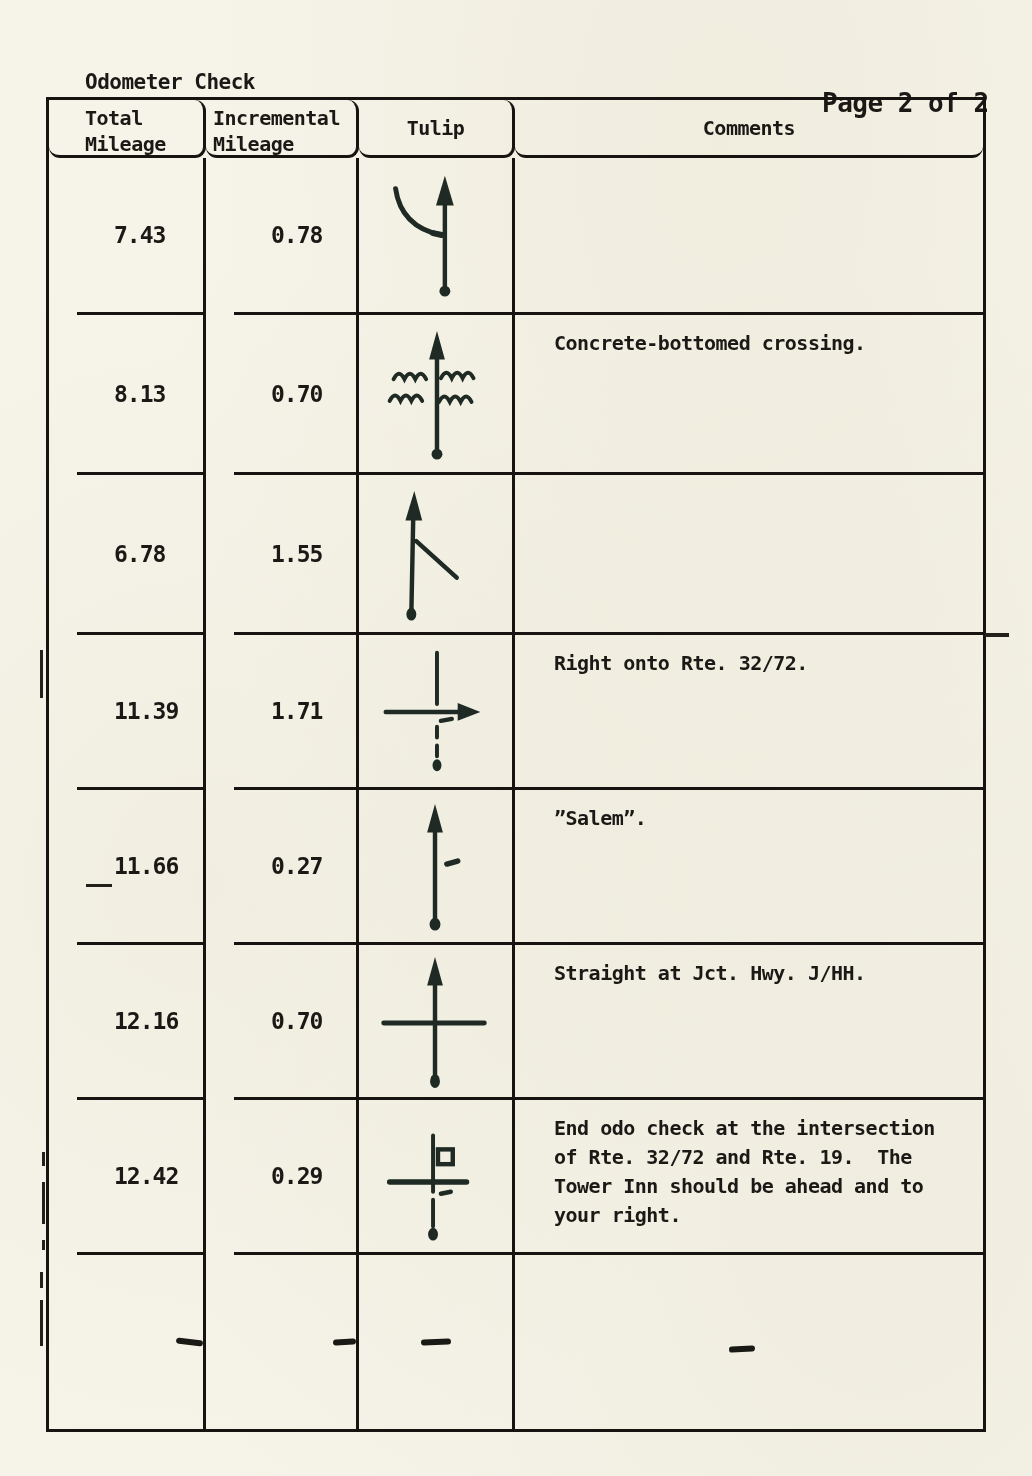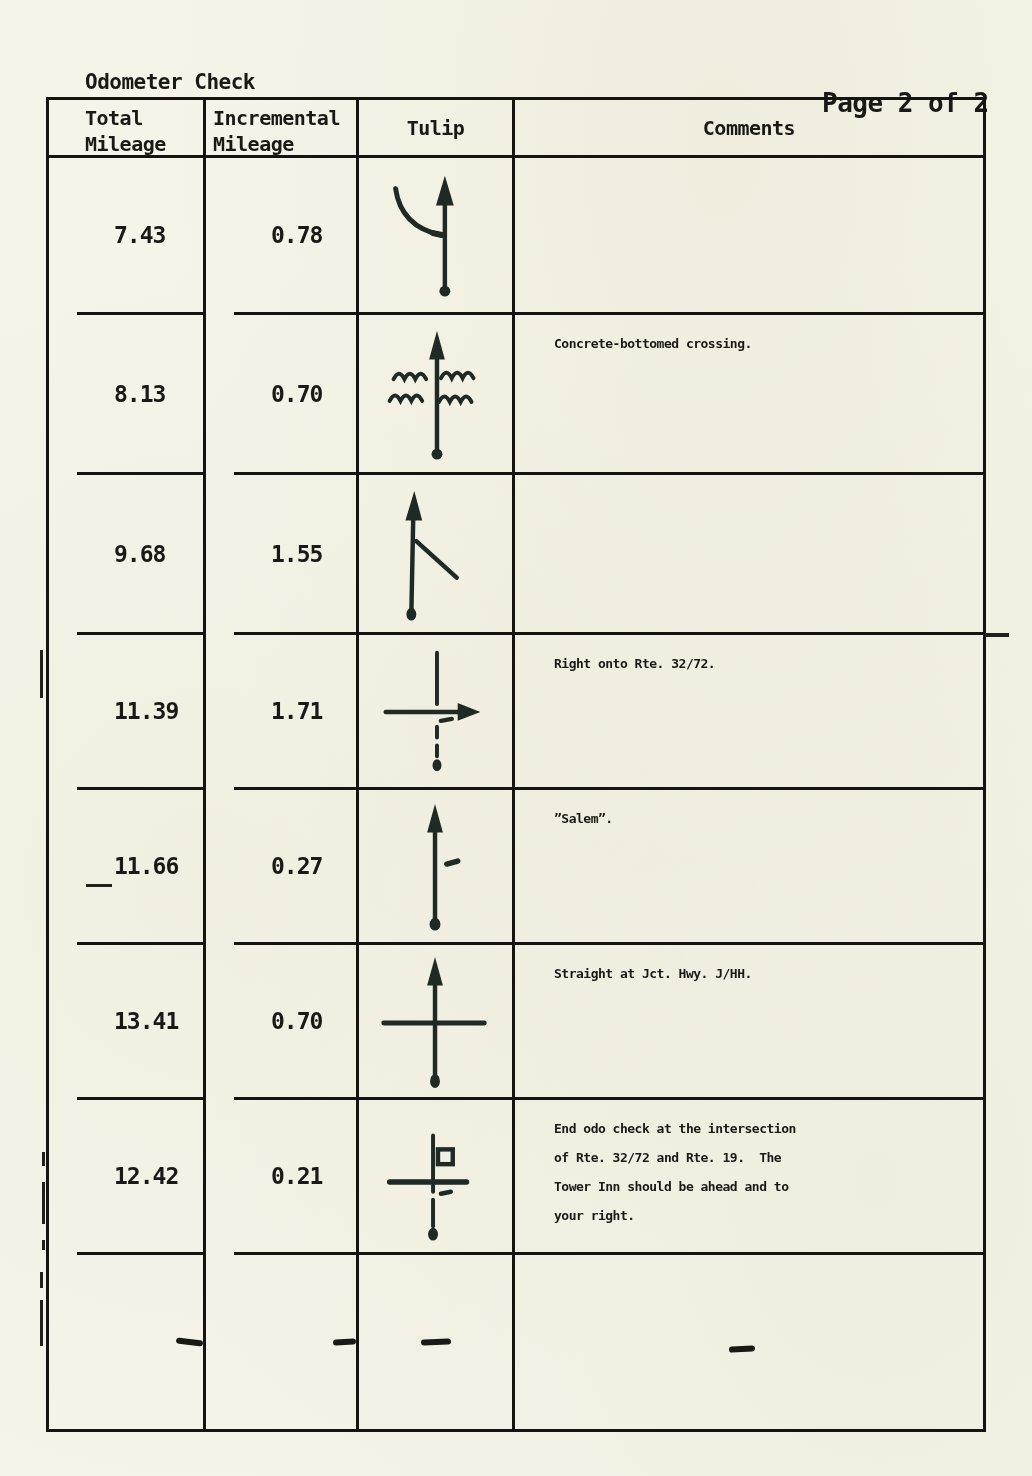--- a/index.html
+++ b/index.html
@@ -39,34 +39,35 @@
     border-bottom:3px solid #161310;
     position:relative;
     display:flex;
   }
   .cell.last-col{border-right:none;}
   .cell.last-row{border-bottom:none;}
   .hdr{
     font-size:20px;font-weight:bold;line-height:26px;
     white-space:pre-line;letter-spacing:-0.5px;
     align-items:flex-start;
+    border-radius:11px;
   }
   .hdr-total{padding:5px 0 0 36px;}
   .hdr-incr{padding:5px 0 0 7px;}
   .hdr-center{align-items:center;justify-content:center;padding:0;}
   .c-val{
     align-items:center;
     font-size:23px;font-weight:bold;letter-spacing:-1px;
     padding-left:37px;
     margin-left:28px;
   }
   .c-tulip{align-items:center;justify-content:center;}
   .c-tulip svg{display:block;}
   .c-comment{
-    font-size:13px;font-weight:bold;line-height:29px;
+    font-size:20px;font-weight:bold;line-height:29px;
     letter-spacing:-0.5px;
     white-space:pre-wrap;
     padding:14px 18px 0 39px;
     align-items:flex-start;
   }
   .tulip-ink{stroke:#1e2a23;stroke-linecap:round;fill:none;}
   .tulip-fill{fill:#1e2a23;stroke:none;}
   .hand-dash{
     width:30px;height:6px;background:#191915;border-radius:3px;
     align-self:center;
@@ -123,21 +124,21 @@
         <path class="tulip-fill" d="M56,9 L48,38 L64,38 Z"></path>
         <circle class="tulip-fill" cx="56" cy="134" r="5.5"></circle>
         <path class="tulip-ink" stroke-width="4" d="M12,58 q5.5,-11 11,0 q5.5,-11 11,0 q5.5,-11 11,0"></path>
         <path class="tulip-ink" stroke-width="4" d="M60,57 q5.5,-11 11,0 q5.5,-11 11,0 q5.5,-11 11,0"></path>
         <path class="tulip-ink" stroke-width="4" d="M8,80 q5.5,-11 11,0 q5.5,-11 11,0 q5.5,-11 11,0"></path>
         <path class="tulip-ink" stroke-width="4" d="M58,81 q5.5,-11 11,0 q5.5,-11 11,0 q5.5,-11 11,0"></path>
       </svg>
     </div>
     <div class="cell c-comment last-col">Concrete-bottomed crossing.</div>
 
-    <div class="cell c-val">9.68</div>
+    <div class="cell c-val">6.78</div>
     <div class="cell c-val">1.55</div>
     <div class="cell c-tulip">
       <svg viewBox="0 0 110 146" width="118" height="144">
         <path class="tulip-ink" stroke-width="4.5" d="M30,134 L32,32"></path>
         <path class="tulip-fill" d="M33,9 L24,39 L41,39 Z"></path>
         <ellipse class="tulip-fill" cx="30" cy="134" rx="5" ry="6.5"></ellipse>
         <path class="tulip-ink" stroke-width="4.5" d="M35,60 L76,97"></path>
       </svg>
     </div>
     <div class="cell c-comment last-col"></div>
@@ -161,34 +162,34 @@
     <div class="cell c-tulip">
       <svg viewBox="0 0 110 142" width="118" height="140">
         <path class="tulip-ink" stroke-width="4.5" d="M54,130 L54,30"></path>
         <path class="tulip-fill" d="M54,8 L46,37 L62,37 Z"></path>
         <ellipse class="tulip-fill" cx="54" cy="130" rx="5.5" ry="6.5"></ellipse>
         <path class="tulip-ink" stroke-width="5.5" d="M66,69 L77,66"></path>
       </svg>
     </div>
     <div class="cell c-comment last-col">”Salem”.</div>
 
-    <div class="cell c-val">13.41</div>
+    <div class="cell c-val">12.16</div>
     <div class="cell c-val">0.70</div>
     <div class="cell c-tulip">
       <svg viewBox="0 0 110 142" width="118" height="140">
         <path class="tulip-ink" stroke-width="4.5" d="M54,132 L54,28"></path>
         <path class="tulip-fill" d="M54,6 L46,35 L62,35 Z"></path>
         <ellipse class="tulip-fill" cx="54" cy="132" rx="5" ry="7"></ellipse>
         <path class="tulip-ink" stroke-width="5" d="M2,73 L104,73"></path>
       </svg>
     </div>
     <div class="cell c-comment last-col">Straight at Jct. Hwy. J/HH.</div>
 
     <div class="cell c-val">12.42</div>
-    <div class="cell c-val">0.21</div>
+    <div class="cell c-val">0.29</div>
     <div class="cell c-tulip">
       <svg viewBox="0 0 110 142" width="118" height="140">
         <ellipse class="tulip-fill" cx="52" cy="130" rx="5" ry="6.5"></ellipse>
         <path class="tulip-ink" stroke-width="4" d="M52,122 L52,95"></path>
         <path class="tulip-ink" stroke-width="4" d="M52,87 L52,30"></path>
         <path class="tulip-ink" stroke-width="5.5" d="M8,77 L86,77"></path>
         <rect class="tulip-ink" stroke-width="4.5" x="57" y="44" width="15" height="15"></rect>
         <path class="tulip-ink" stroke-width="4.5" d="M60,89 L70,87"></path>
       </svg>
     </div>

